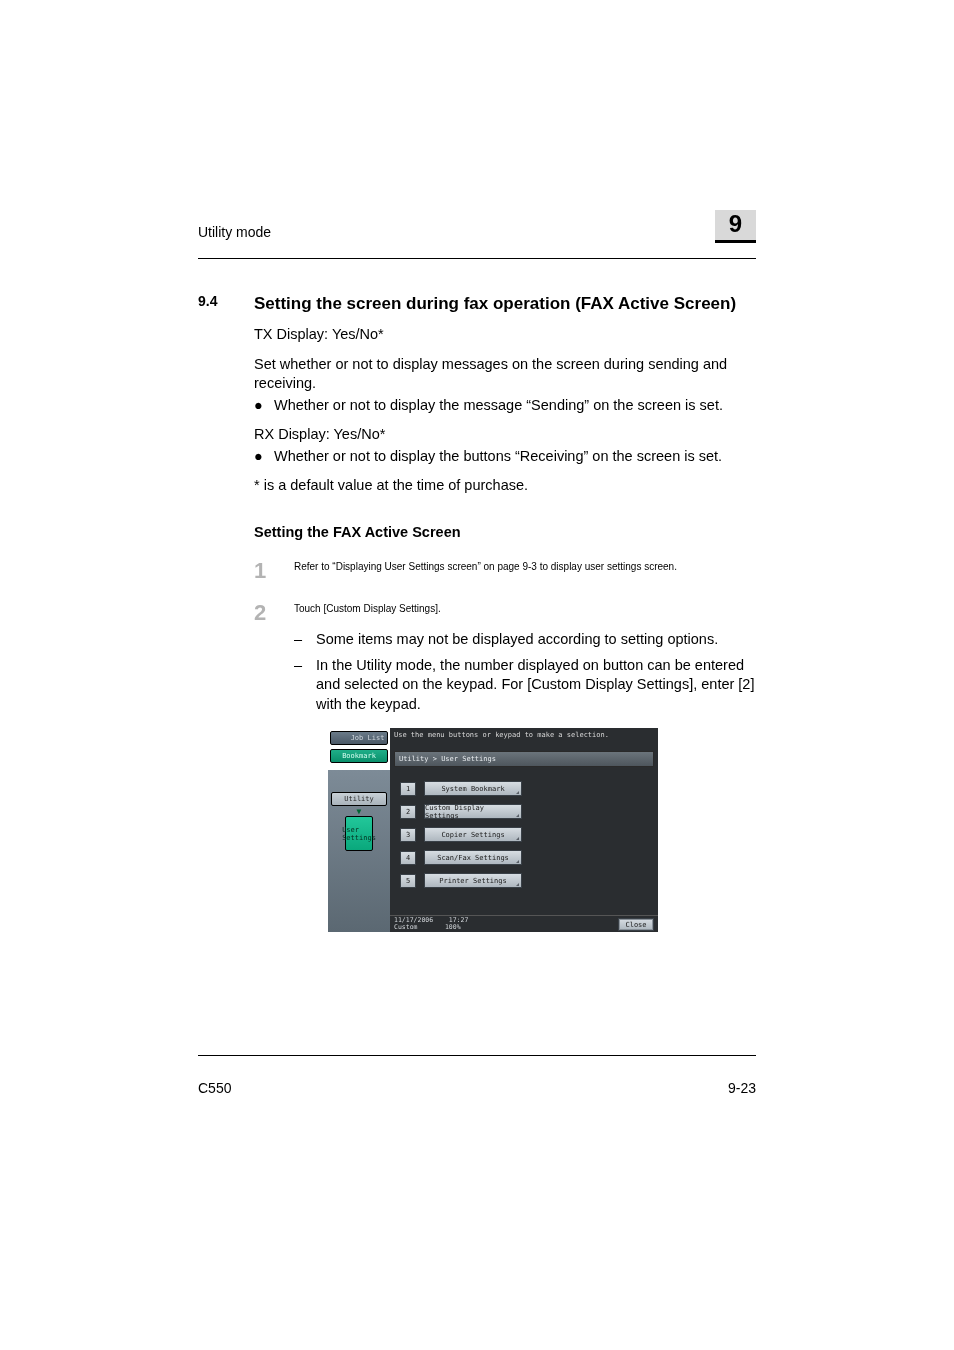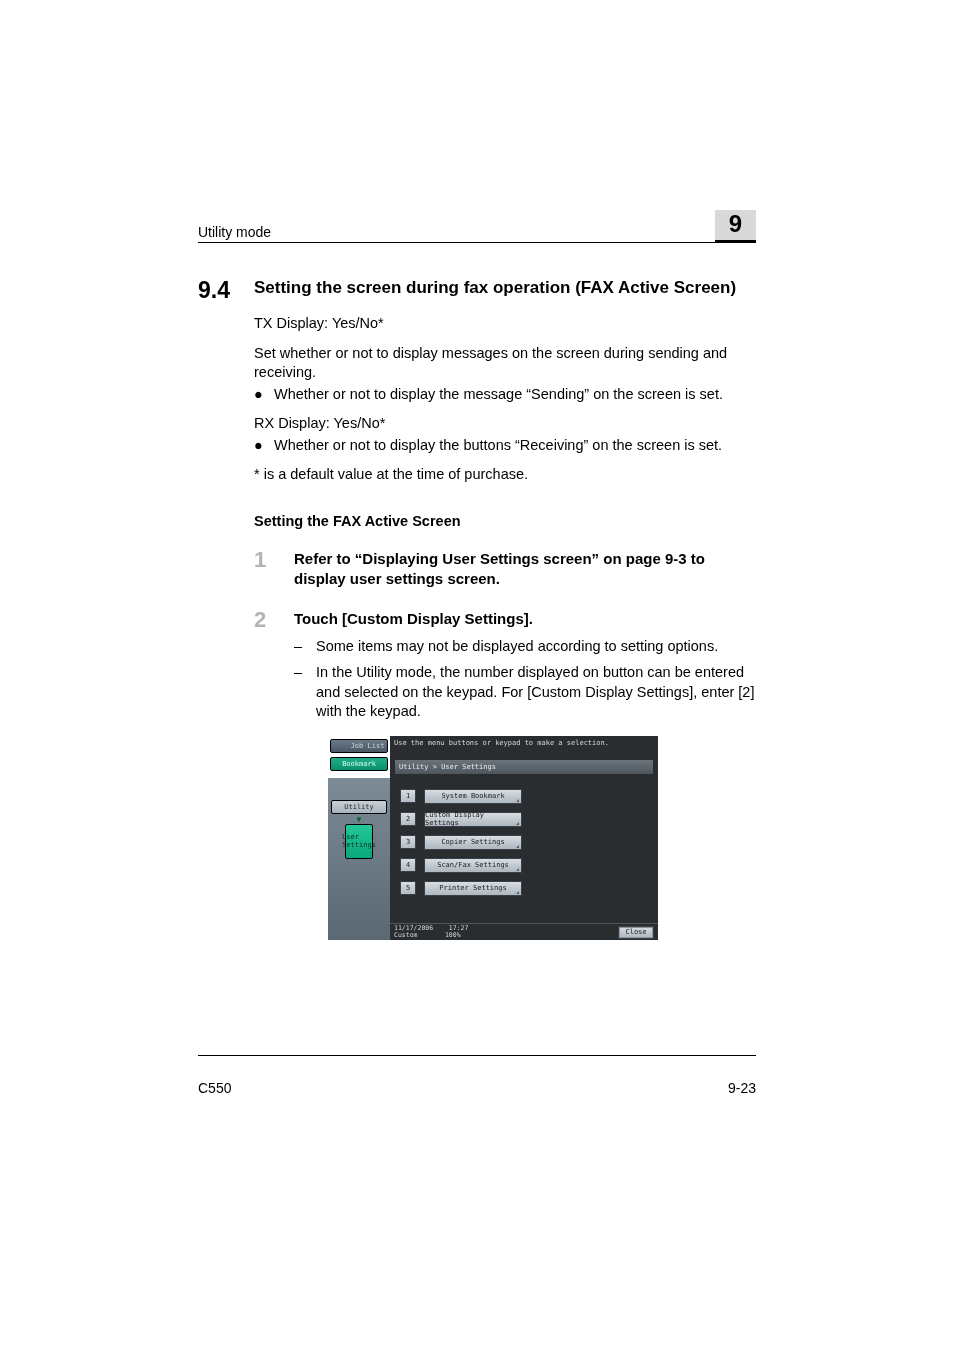--- a/index.html
+++ b/index.html
@@ -13,40 +13,40 @@
     position: relative;
   }
   .page {
     padding: 210px 198px 0 198px;
   }
   .header-line {
     border-bottom: 1px solid #000;
     display: flex;
     justify-content: space-between;
     align-items: flex-end;
-    padding-bottom: 2px;
+    padding-bottom: 18px;
   }
   .header-text {
     font-size: 14px;
   }
   .chapter-badge {
     background: #d9d9d9;
     padding: 0 14px 2px 14px;
     font-size: 24px;
     font-weight: bold;
     border-bottom: 3px solid #000;
     margin-bottom: -3px;
   }
   .section-row {
     display: flex;
     margin-top: 34px;
   }
   .section-num {
     width: 56px;
-    font-size: 23px;
+    font-size: 14px;
     font-weight: bold;
     flex-shrink: 0;
   }
   .section-title {
     font-size: 17px;
     font-weight: bold;
     line-height: 1.3;
   }
   .body-block {
     margin-left: 56px;
@@ -75,24 +75,23 @@
   }
   .step-num {
     width: 40px;
     font-size: 22px;
     font-weight: bold;
     color: #b3b3b3;
     flex-shrink: 0;
     line-height: 1;
   }
   .step-body {
-    font-size: 15px;
+    font-size: 10px;
     line-height: 1.35;
     flex: 1;
-    font-weight: bold;
   }
   .dash-row {
     display: flex;
     margin-top: 6px;
     margin-left: 96px;
     font-size: 14.5px;
     line-height: 1.35;
   }
   .dash-row .dash {
     width: 22px;

